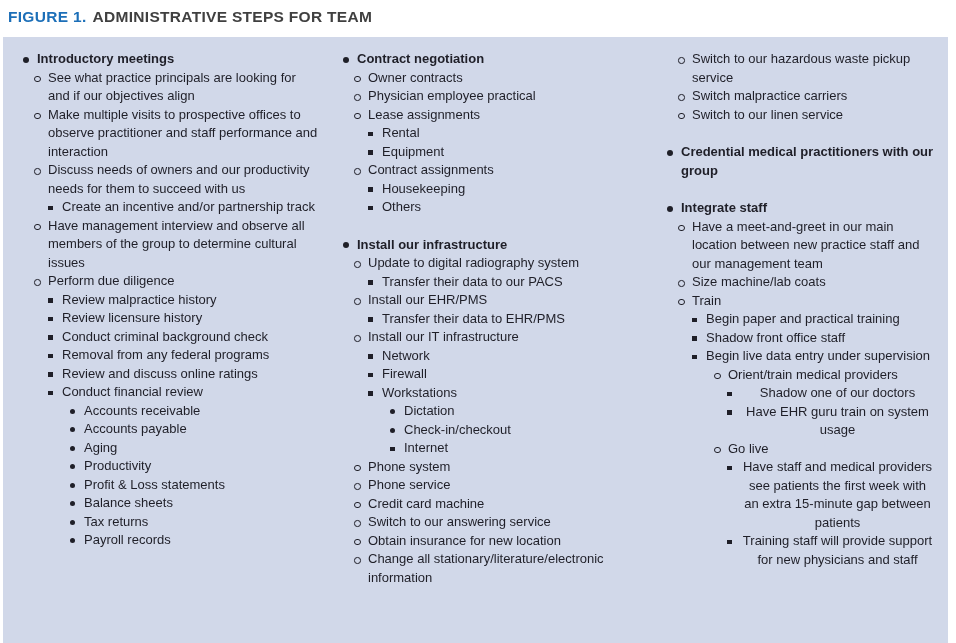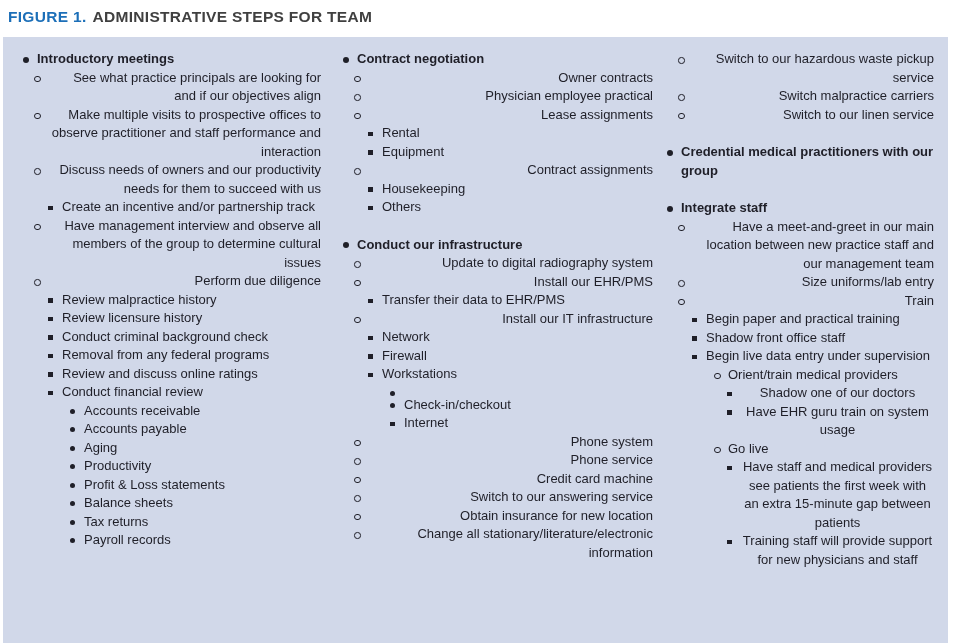--- a/index.html
+++ b/index.html
@@ -31,21 +31,21 @@
   .col{box-sizing:border-box;}
   .col-0{flex:0 0 300px;}
   .col-1{flex:0 0 312px;margin-left:20px;}
   .col-2{flex:1 1 auto;margin-left:12px;}
   .li{
     display:flex;align-items:flex-start;
     font-size:13px;line-height:18.5px;
   }
   .li.gap{margin-top:19px;}
   .lvl1{padding-left:2px;}
-  .lvl2{padding-left:13px;text-align:right;}
+  .lvl2{padding-left:13px;}
   .lvl3{padding-left:27px;}
   .lvl4{padding-left:49px;}
   .lvl5{padding-left:62px;text-align:center;}
   .marker{
     flex:0 0 14px;display:flex;margin-top:7px;
   }
   .m-disc{width:5px;height:5px;border-radius:50%;background:var(--txt);}
   .lvl1 .m-disc{width:6px;height:6px;margin-top:-0.5px;}
   .m-circle{
     width:6.5px;height:6.5px;box-sizing:border-box;
@@ -244,28 +244,34 @@
         <div class="li lvl3">
           <span class="marker">
             <span class="m-square"></span>
           </span>
           <span class="txt">Others</span>
         </div>
         <div class="li lvl1 gap">
           <span class="marker">
             <span class="m-disc"></span>
           </span>
-          <span class="txt bold">Conduct our infrastructure</span>
+          <span class="txt bold">Install our infrastructure</span>
         </div>
         <div class="li lvl2">
           <span class="marker">
             <span class="m-circle"></span>
           </span>
           <span class="txt">Update to digital radiography system</span>
         </div>
+        <div class="li lvl3">
+          <span class="marker">
+            <span class="m-square"></span>
+          </span>
+          <span class="txt">Transfer their data to our PACS</span>
+        </div>
         <div class="li lvl2">
           <span class="marker">
             <span class="m-circle"></span>
           </span>
           <span class="txt">Install our EHR/PMS</span>
         </div>
         <div class="li lvl3">
           <span class="marker">
             <span class="m-square"></span>
           </span>
@@ -292,20 +298,21 @@
         <div class="li lvl3">
           <span class="marker">
             <span class="m-square"></span>
           </span>
           <span class="txt">Workstations</span>
         </div>
         <div class="li lvl4">
           <span class="marker">
             <span class="m-disc"></span>
           </span>
+          <span class="txt">Dictation</span>
         </div>
         <div class="li lvl4">
           <span class="marker">
             <span class="m-disc"></span>
           </span>
           <span class="txt">Check-in/checkout</span>
         </div>
         <div class="li lvl4">
           <span class="marker">
             <span class="m-square"></span>
@@ -383,21 +390,21 @@
         <div class="li lvl2">
           <span class="marker">
             <span class="m-circle"></span>
           </span>
           <span class="txt">Have a meet-and-greet in our main location between new practice staff and our management team</span>
         </div>
         <div class="li lvl2">
           <span class="marker">
             <span class="m-circle"></span>
           </span>
-          <span class="txt">Size uniforms/lab entry</span>
+          <span class="txt">Size machine/lab coats</span>
         </div>
         <div class="li lvl2">
           <span class="marker">
             <span class="m-circle"></span>
           </span>
           <span class="txt">Train</span>
         </div>
         <div class="li lvl3">
           <span class="marker">
             <span class="m-square"></span>

